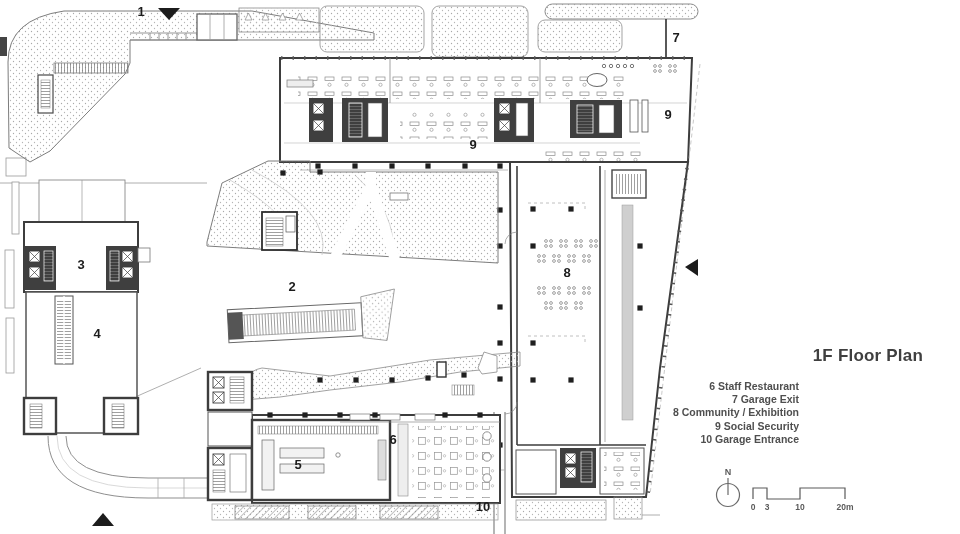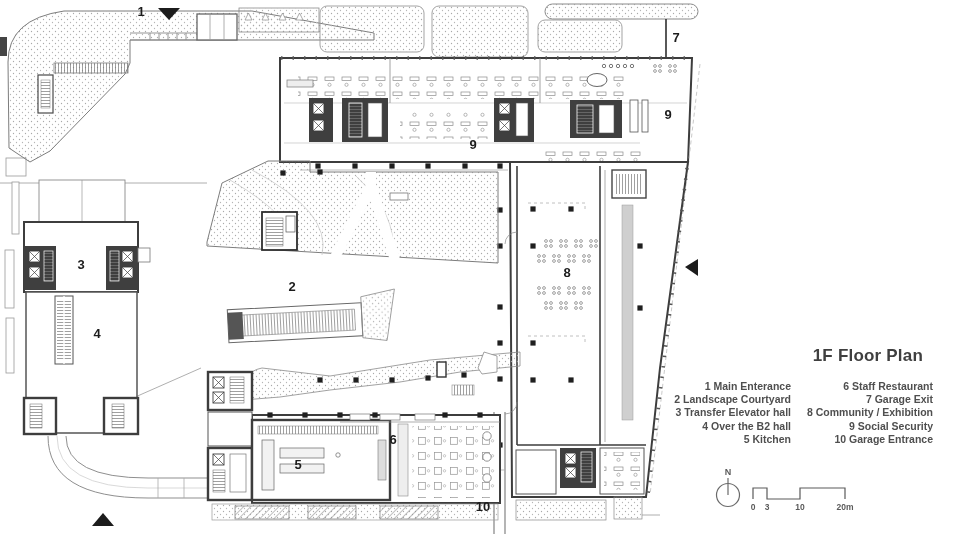--- a/index.html
+++ b/index.html
@@ -401,27 +401,20 @@
   <span class="plan-num" style="left:97px;top:333px">4</span>
   <span class="plan-num" style="left:292px;top:286px">2</span>
   <span class="plan-num" style="left:567px;top:272px">8</span>
   <span class="plan-num" style="left:298px;top:464px">5</span>
   <span class="plan-num" style="left:393px;top:439px">6</span>
   <span class="plan-num" style="left:483px;top:506px">10</span>
 
   <div class="legend">
     <h1>1F Floor Plan</h1>
     <div class="cols">
-      <ul class="c1">
-        <li>1 Main Enterance</li>
-        <li>2 Landscape Courtyard</li>
-        <li>3 Transfer Elevator hall</li>
-        <li>4 Over the B2 hall</li>
-        <li>5 Kitchen</li>
-      </ul>
       <ul class="c2">
         <li>6 Staff Restaurant</li>
         <li>7 Garage Exit</li>
         <li>8 Community / Exhibition</li>
         <li>9 Social Security</li>
         <li>10 Garage Entrance</li>
       </ul>
     </div>
   </div>
 

